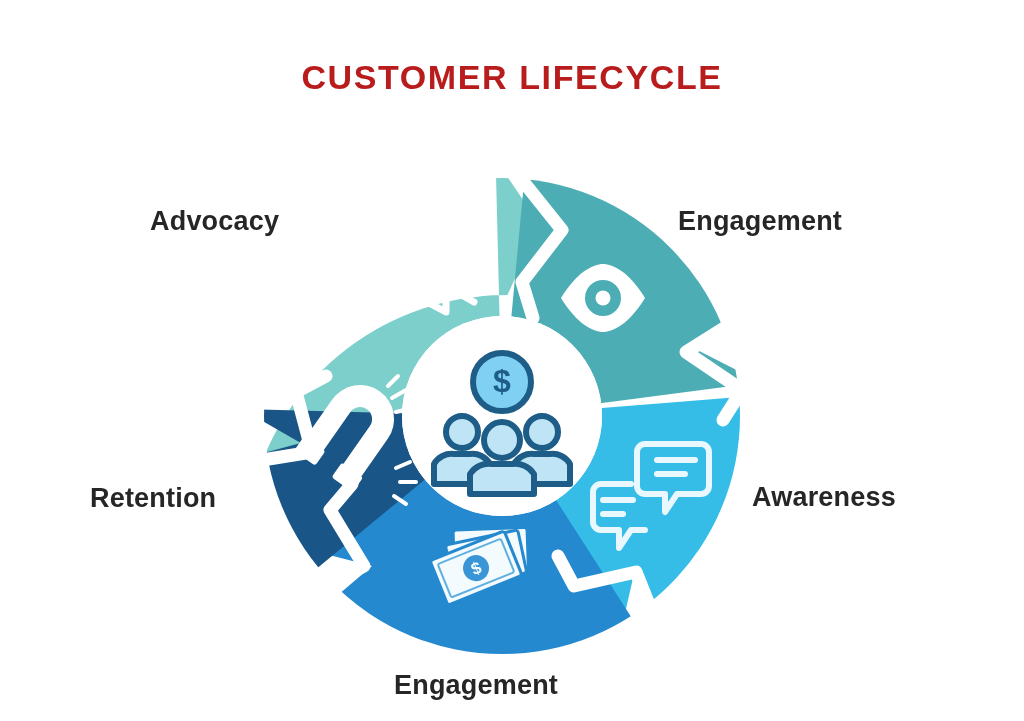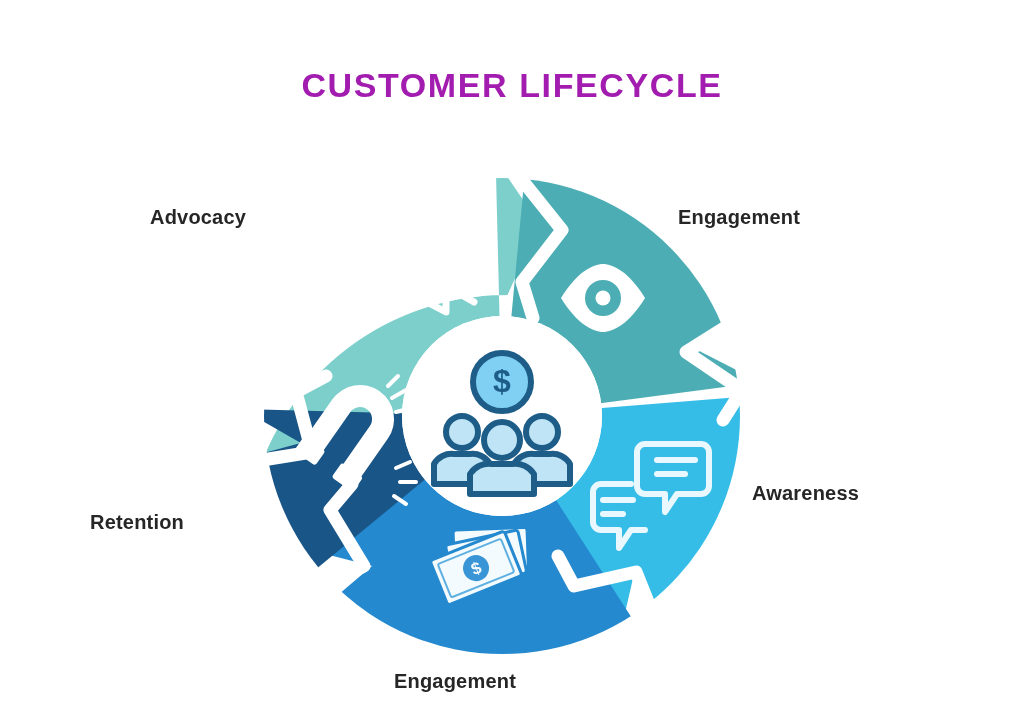--- a/index.html
+++ b/index.html
@@ -38,38 +38,38 @@
     height: 721px;
   }
   #wheel-svg {
     display: block;
     width: 1024px;
     height: 721px;
   }
 
   .stage-label {
     position: absolute;
-    font-size: 20px;
+    font-size: 27px;
     font-weight: bold;
     color: #262626;
     letter-spacing: 0.2px;
     white-space: nowrap;
     font-family: "Liberation Sans", sans-serif;
     text-align: center;
   }
   .label-advocacy    { left: 150px; top: 206px; }
   .label-awareness   { left: 678px; top: 206px; }
   .label-engagement  { left: 752px; top: 482px; }
   .label-conversion  { left: 394px; top: 670px; }
-  .label-retention   { left: 90px;  top: 511px; }
+  .label-retention   { left: 90px;  top: 483px; }
 </style>
 </head>
 <body style="background: rgb(255, 255, 255);">
 
-<div id="page-title" style="color: #a21caf; margin-top: 8px;">CUSTOMER LIFECYCLE</div>
+<div id="page-title" style="color: #b91c1c;">CUSTOMER LIFECYCLE</div>
 
 <div id="wheel-wrap">
   <svg id="wheel-svg" viewBox="0 0 1024 721" xmlns="http://www.w3.org/2000/svg">
     <defs>
 
       <mask id="donut-mask">
         <rect x="0" y="0" width="1024" height="721" fill="#000"></rect>
         <circle cx="502" cy="416" r="238" fill="#fff"></circle>
         <circle cx="502" cy="416" r="100" fill="#000"></circle>
       </mask>

